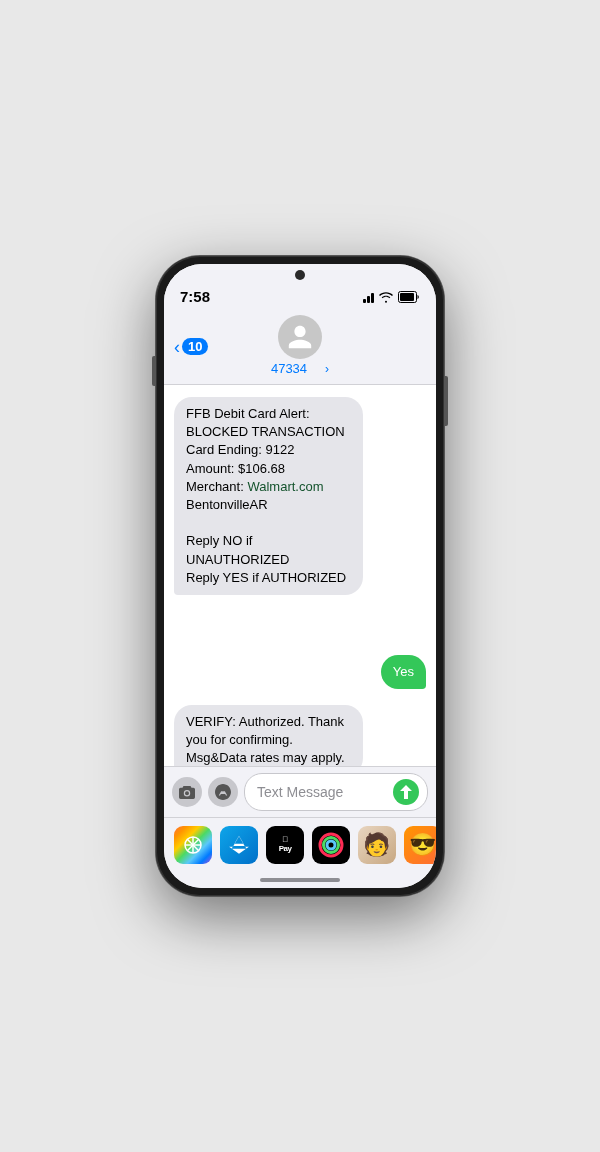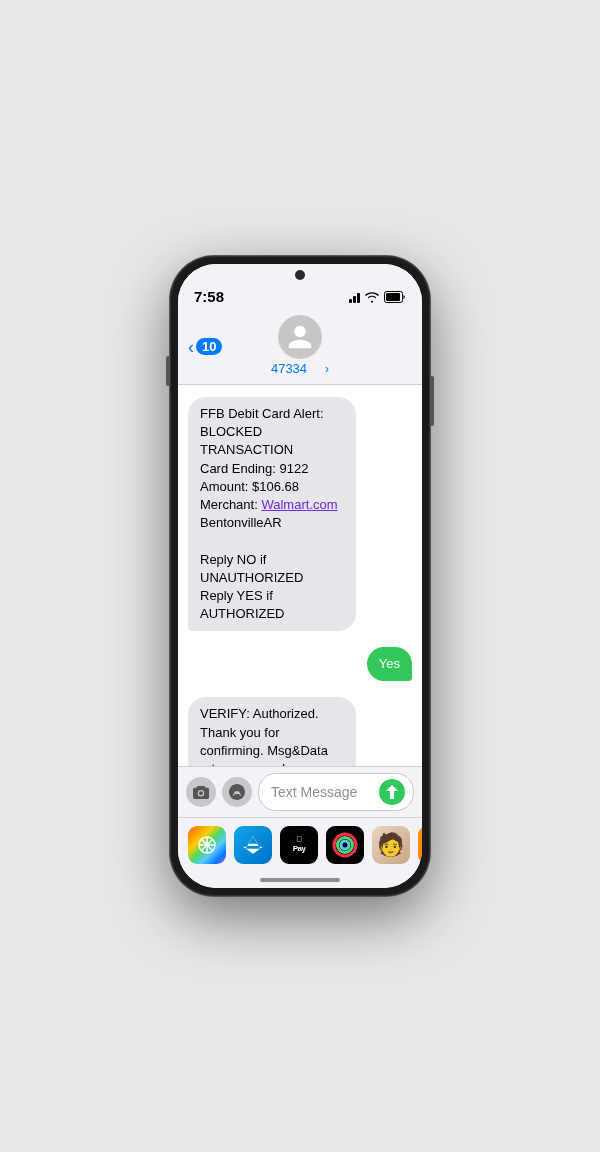--- a/index.html
+++ b/index.html
@@ -6,21 +6,21 @@
     body {
       background: #e8e8e8;
       display: flex;
       justify-content: center;
       align-items: center;
       min-height: 100vh;
       font-family: -apple-system, 'SF Pro Text', 'Helvetica Neue', Arial, sans-serif;
     }
 
     .phone-outer {
-      width: 260px;
+      width: 288px;
       height: 640px;
       background: #1a1a1a;
       border-radius: 44px;
       padding: 8px;
       box-shadow:
         0 0 0 1px #555,
         0 20px 60px rgba(0,0,0,0.5),
         inset 0 0 0 1px #333;
       position: relative;
     }
@@ -181,25 +181,25 @@
 
     .bubble-outgoing {
       align-self: flex-end;
       background: #34c759;
       border-radius: 18px 18px 4px 18px;
       padding: 8px 12px;
       max-width: 75%;
       font-size: 13px;
       color: #fff;
       line-height: 1.4;
+      margin-top: 44px;
     }
 
     .bubble-link {
-      color: #6d28d9;
-      text-decoration: underline;
+      color: #14532d;
     }
 
     
     .input-bar {
       background: #f2f2f7;
       border-top: 1px solid #d1d1d6;
       padding: 6px 8px;
       display: flex;
       align-items: center;
       gap: 6px;

